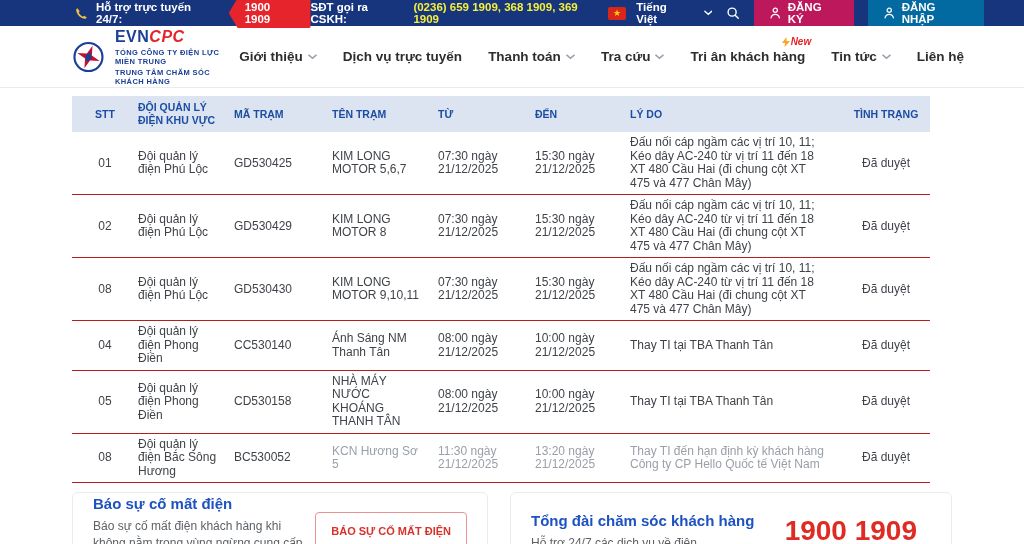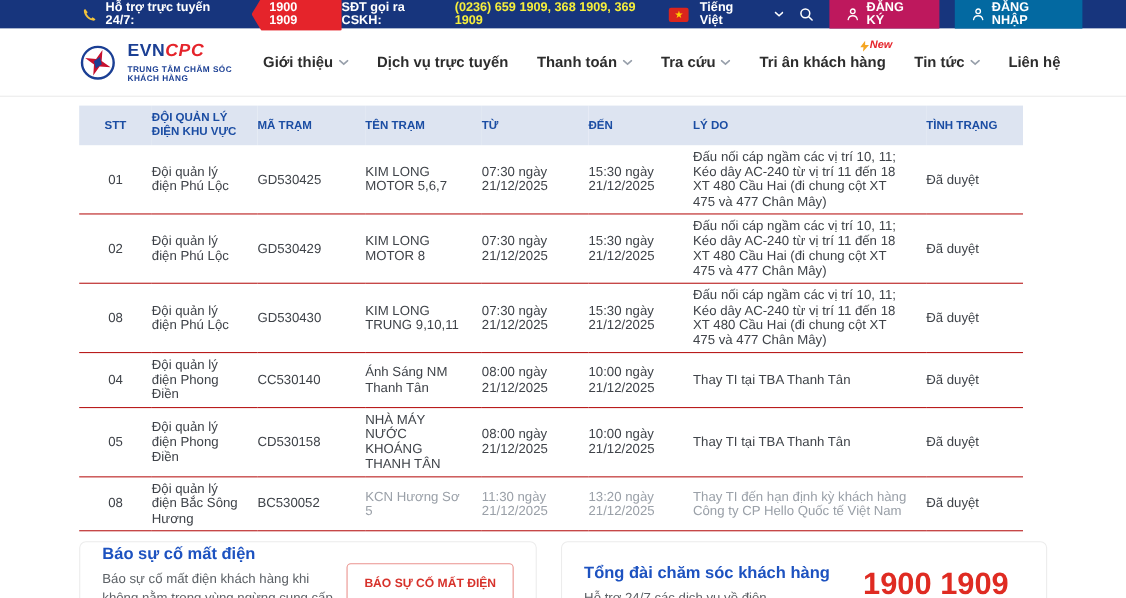--- a/index.html
+++ b/index.html
@@ -36,21 +36,21 @@
     font-size:13.5px; font-weight:bold; color:#2d2d2d; cursor:pointer; white-space:nowrap; }
   .new-badge { position:absolute; top:-13px; right:-6px; color:#e5242b; font-size:10px;
     font-weight:bold; font-style:italic; display:flex; align-items:center; gap:1px; }
 
   
   .table-wrap { margin:8px 0 0 72px; width:858px; }
   table { width:858px; border-collapse:collapse; table-layout:fixed; }
   th { background:#dde4f1; color:#1b4da3; font-size:10.5px; font-weight:bold;
     text-align:left; vertical-align:middle; padding:5px 16px 5px 0; line-height:1.25; }
   th:first-child, td:first-child { text-align:center; padding-right:0; }
-  th:last-child, td:last-child { text-align:left; padding-right:0; }
+  th:last-child, td:last-child { text-align:center; padding-right:0; }
   td { font-size:12px; color:#3f4349; line-height:13.5px; vertical-align:middle;
     border-bottom:1px solid #b91c1c; padding:4px 16px 4px 0; height:46px; }
   td.muted { color:#9aa0a8; }
 
   
   .cards { display:flex; gap:22px; margin:9px 72px 0 72px; }
   .card { border:1px solid #ececec; border-radius:6px; background:#fff; padding:15px 20px;
     display:flex; align-items:center; height:78px; }
   .card-report { width:416px; }
   .card-hotline { width:442px; }
@@ -112,20 +112,21 @@
 
 <div class="header">
   <div class="brand">
     <svg width="42" height="42" viewBox="0 0 40 40">
       <circle cx="20" cy="20" r="17" fill="#fff" stroke="#1b3f94" stroke-width="2.6"></circle>
       <polygon points="20,5.5 23.2,16.8 34.5,20 23.2,23.2 20,34.5 16.8,23.2 5.5,20 16.8,16.8" fill="#c8102e" transform="rotate(20 20 20)"></polygon>
       <polygon points="20,13.5 24.5,20 20,26.5 15.5,20" fill="#1b3f94" transform="rotate(20 20 20)"></polygon>
     </svg>
     <div class="brand-text">
       <div class="brand-name"><span class="brand-evn">EVN</span><span class="brand-cpc">CPC</span></div>
+      <div class="org">TỔNG CÔNG TY ĐIỆN LỰC MIỀN TRUNG</div>
       <div class="org">TRUNG TÂM CHĂM SÓC KHÁCH HÀNG</div>
     </div>
   </div>
   <div class="nav">
       <div class="nav-item">
         <span>Giới thiệu</span>
         <svg class="caret-dark" width="9" height="6" viewBox="0 0 10 6">
           <path d="M1 1l4 3.5L9 1" fill="none" stroke="#98a0ab" stroke-width="1.7" stroke-linecap="round"></path>
         </svg>
       </div>
@@ -204,21 +205,21 @@
           <td>KIM LONG MOTOR 8</td>
           <td>07:30 ngày 21/12/2025</td>
           <td>15:30 ngày 21/12/2025</td>
           <td>Đấu nối cáp ngầm các vị trí 10, 11; Kéo dây AC-240 từ vị trí 11 đến 18 XT 480 Cầu Hai (đi chung cột XT 475 và 477 Chân Mây)</td>
           <td>Đã duyệt</td>
         </tr>
         <tr>
           <td>08</td>
           <td>Đội quản lý điện Phú Lộc</td>
           <td>GD530430</td>
-          <td>KIM LONG TRUNG 9,10,11</td>
+          <td>KIM LONG MOTOR 9,10,11</td>
           <td>07:30 ngày 21/12/2025</td>
           <td>15:30 ngày 21/12/2025</td>
           <td>Đấu nối cáp ngầm các vị trí 10, 11; Kéo dây AC-240 từ vị trí 11 đến 18 XT 480 Cầu Hai (đi chung cột XT 475 và 477 Chân Mây)</td>
           <td>Đã duyệt</td>
         </tr>
         <tr>
           <td>04</td>
           <td>Đội quản lý điện Phong Điền</td>
           <td>CC530140</td>
           <td>Ánh Sáng NM Thanh Tân</td>

